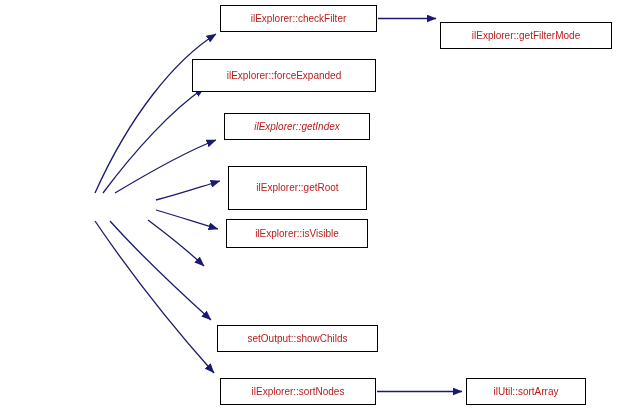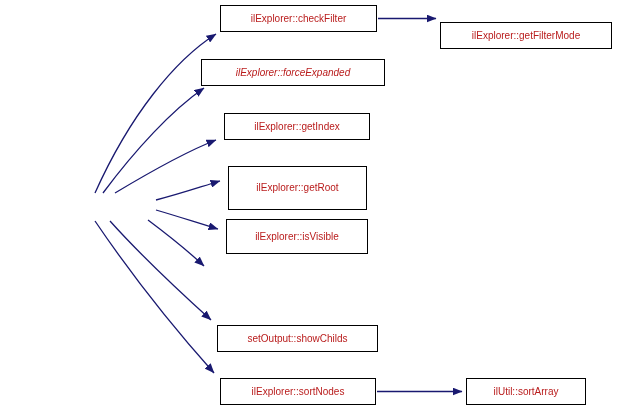--- a/index.html
+++ b/index.html
@@ -65,27 +65,27 @@
       <path d="M378,18.5 L436,18.5" marker-end="url(#arrow)"></path>
       <path d="M377,391.5 L462,391.5" marker-end="url(#arrow)"></path>
     </g>
   </svg>
 
 
   <div class="node" style="left:220px; top:5px; width:157px; height:27px;">ilExplorer::checkFilter</div>
 
   <div class="node" style="left:440px; top:22px; width:172px; height:27px;">ilExplorer::getFilterMode</div>
 
-  <div class="node" style="left:201px; top:59px; width:184px; height:27px;font-style:italic;">ilExplorer::forceExpanded</div>
+  <div class="node" style="left:192px; top:59px; width:184px; height:33px;">ilExplorer::forceExpanded</div>
 
-  <div class="node" style="left:224px; top:113px; width:146px; height:27px;">ilExplorer::getIndex</div>
+  <div class="node" style="left:224px; top:113px; width:146px; height:27px;font-style:italic;">ilExplorer::getIndex</div>
 
   <div class="node" style="left:228px; top:166px; width:139px; height:44px;">ilExplorer::getRoot</div>
 
-  <div class="node" style="left:226px; top:219px; width:142px; height:35px;">ilExplorer::isVisible</div>
+  <div class="node" style="left:226px; top:219px; width:142px; height:29px;">ilExplorer::isVisible</div>
 
 
   <div class="node" style="left:217px; top:325px; width:161px; height:27px;">setOutput::showChilds</div>
 
   <div class="node" style="left:220px; top:378px; width:156px; height:27px;">ilExplorer::sortNodes</div>
 
   <div class="node" style="left:466px; top:378px; width:120px; height:27px;">ilUtil::sortArray</div>
 
 </div>
 

